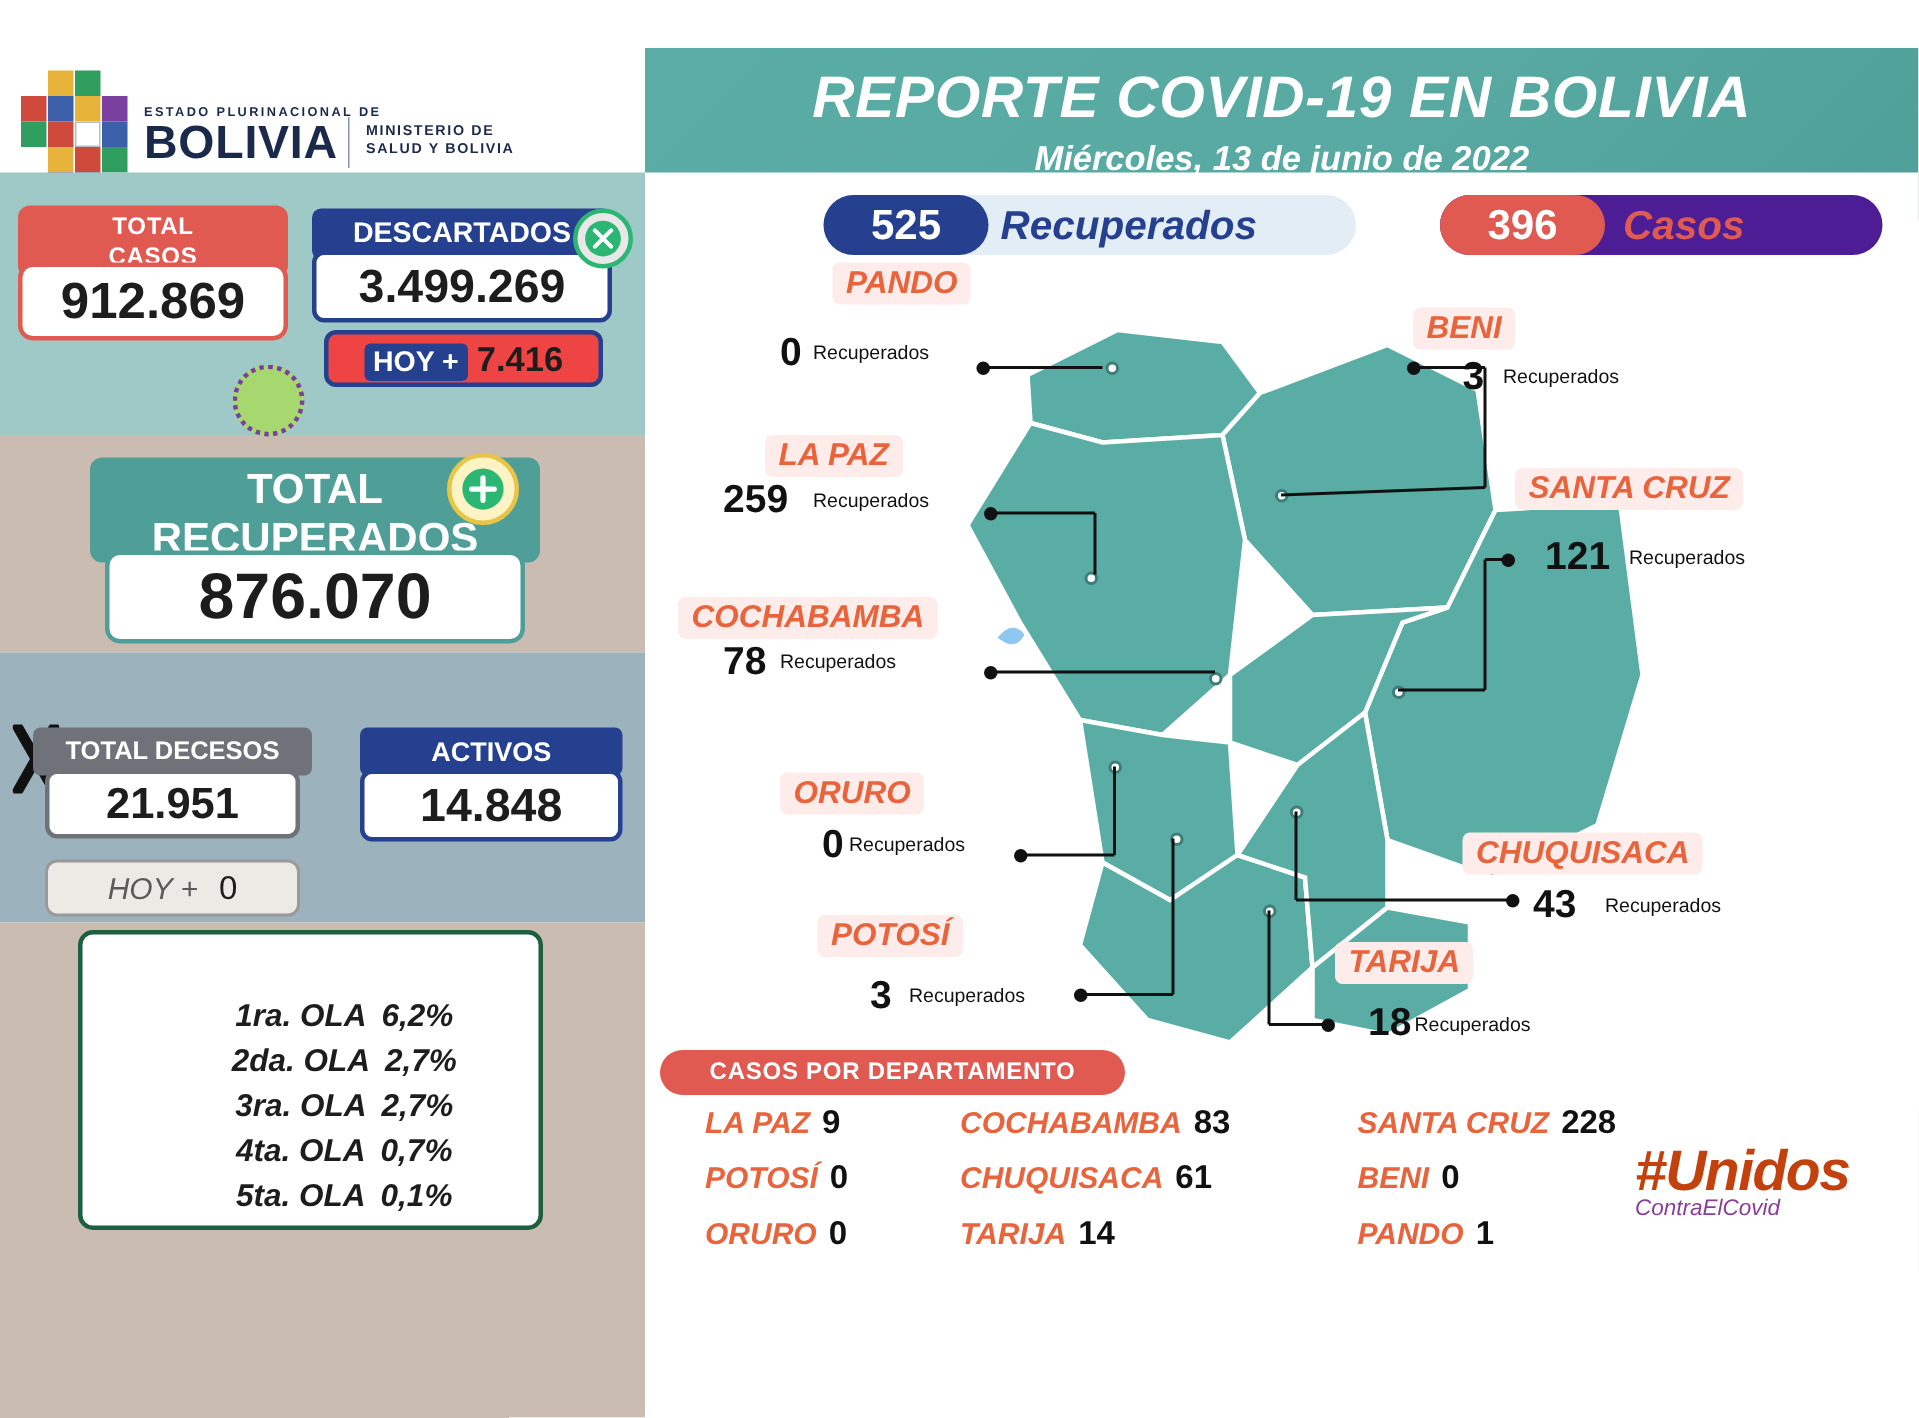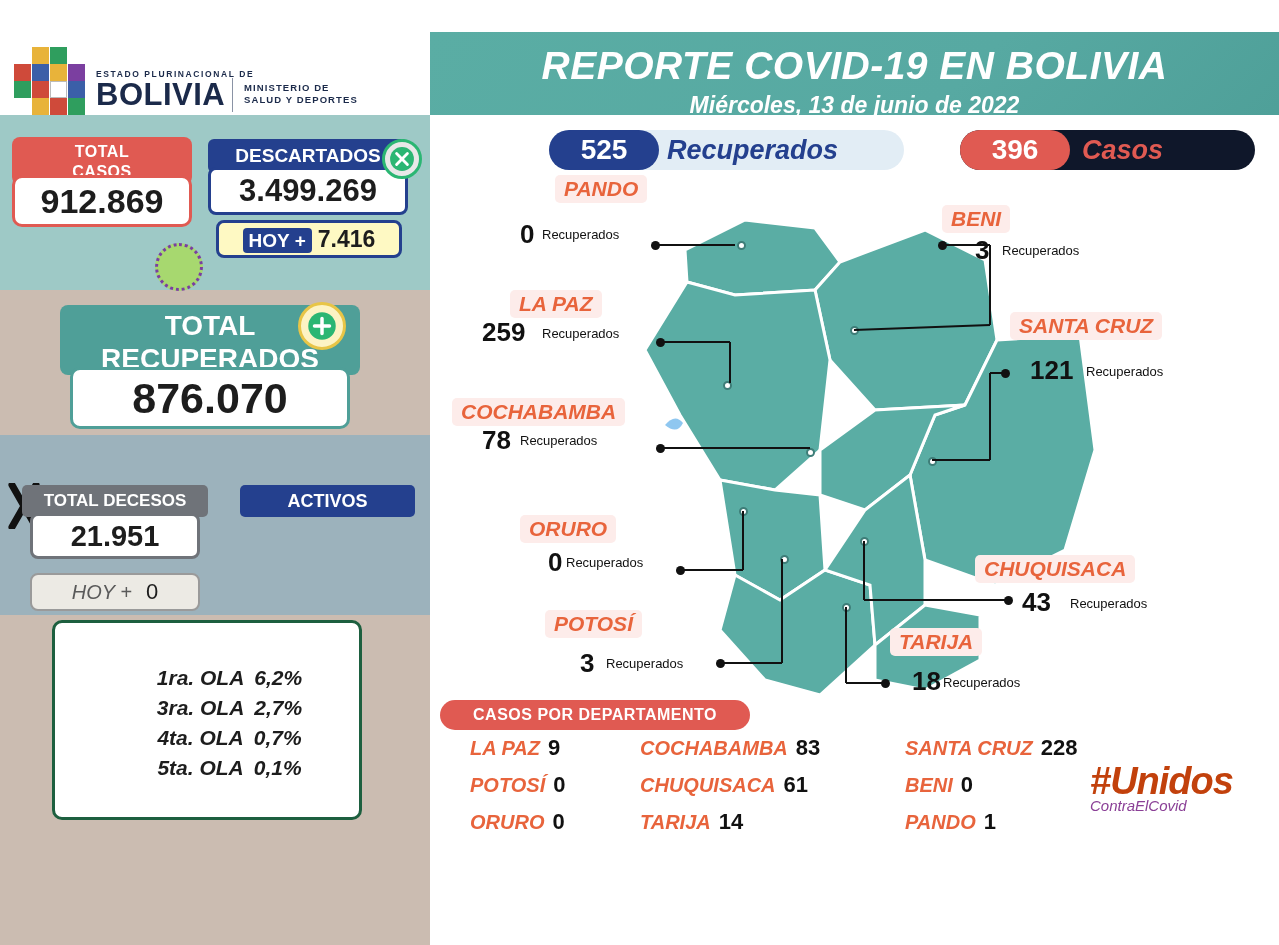--- a/index.html
+++ b/index.html
@@ -55,21 +55,21 @@
     background: #24408e; color: #fff; border-radius: 6px; text-align: center;
     font-size: 19px; font-weight: bold; line-height: 34px;
   }
   .val-desc {
     position: absolute; left: 208px; top: 52px; width: 200px; height: 48px;
     background: #fff; border: 3px solid #24408e; border-radius: 8px;
     font-size: 31px; font-weight: bold; color: #1d1d1d; text-align: center; line-height: 42px;
   }
   .box-hoy-desc {
     position: absolute; left: 216px; top: 105px; width: 186px; height: 38px;
-    background: #fef9c3; border: 3px solid #24408e; border-radius: 8px;
+    background: #ef4444; border: 3px solid #24408e; border-radius: 8px;
     text-align: center; line-height: 32px;
   }
   .box-hoy-desc .k { font-size: 19px; font-weight: bold; color: #24408e; background: #24408e; color: #fff; padding: 2px 6px; border-radius: 4px; }
   .box-hoy-desc .v { font-size: 23px; font-weight: bold; color: #1d1d1d; margin-left: 6px; }
 
   .virus { border-radius: 50%; position: absolute; }
 
   .xmark {
     position: absolute; left: 382px; top: 24px; width: 40px; height: 40px;
     border-radius: 50%; background: #e8e8e8; border: 3px solid #2bb673;
@@ -147,21 +147,21 @@
     position: absolute; left: 0; top: 0; width: 110px; height: 40px;
     background: #24408e; color: #fff; border-radius: 20px; text-align: center;
     font-size: 28px; font-weight: bold; line-height: 40px;
   }
   .pill-rec .lbl {
     position: absolute; left: 118px; top: 0; font-size: 27px; font-weight: bold;
     font-style: italic; color: #24408e; line-height: 40px;
   }
   .pill-cas {
     position: absolute; left: 530px; top: 15px; width: 295px; height: 40px;
-    background: #0f172a; border-radius: 20px;
+    background: #4c1d95; border-radius: 20px;
   }
   .pill-cas .num {
     position: absolute; left: 0; top: 0; width: 110px; height: 40px;
     background: #e05a52; color: #fff; border-radius: 20px; text-align: center;
     font-size: 28px; font-weight: bold; line-height: 40px;
   }
   .pill-cas .lbl {
     position: absolute; left: 122px; top: 0; font-size: 27px; font-weight: bold;
     font-style: italic; color: #e05a52; line-height: 40px;
   }
@@ -214,21 +214,21 @@
       <div class="sq" style="left:54px;top:51px;background:#2f9e5e"></div>
       <div class="sq" style="left:18px;top:68px;background:#7b3fa0"></div>
       <div class="sq" style="left:36px;top:68px;background:#3b5fa8"></div>
     </div>
     <div class="gov-text">
       <div class="gov-small">ESTADO PLURINACIONAL DE</div>
       <div class="gov-bolivia">BOLIVIA</div>
     </div>
     <div class="gov-div"></div>
     <div class="gov-min" style="white-space:pre-line;">MINISTERIO DE
-SALUD Y DEPORTES</div>
+SALUD Y BOLIVIA</div>
   </div>
   <div class="header-right">
     <div class="hr-title">REPORTE COVID-19 EN BOLIVIA</div>
     <div class="hr-date">Miércoles, 13 de junio de 2022</div>
     <div class="hr-num">Nº 820</div>
   </div>
 </div>
 
 <div class="left-panel">
   <div class="lp-band1"></div>
@@ -271,24 +271,26 @@
       <path d="M6 2 L30 44 M30 2 L6 44" stroke="#111" stroke-width="7" stroke-linecap="round"></path>
     </svg>
   </div>
   <div class="box-dec-lbl">TOTAL DECESOS</div>
   <div class="val-dec">21.951</div>
   <div class="box-hoy-dec">
     <span class="k">HOY +</span><span class="v">0</span>
   </div>
 
   <div class="box-act-lbl">ACTIVOS</div>
+  <div class="val-act">14.848</div>
 
   <div class="letalidad"></div>
   <div class="let-list">
     <div class="let-row"><span>1ra. OLA</span><span class="pct">6,2%</span></div>
+    <div class="let-row"><span>2da. OLA</span><span class="pct">2,7%</span></div>
     <div class="let-row"><span>3ra. OLA</span><span class="pct">2,7%</span></div>
     <div class="let-row"><span>4ta. OLA</span><span class="pct">0,7%</span></div>
     <div class="let-row"><span>5ta. OLA</span><span class="pct">0,1%</span></div>
   </div>
 </div>
 
 <div class="right-panel">
 
   <div class="pill-rec">
     <div class="num">525</div>

